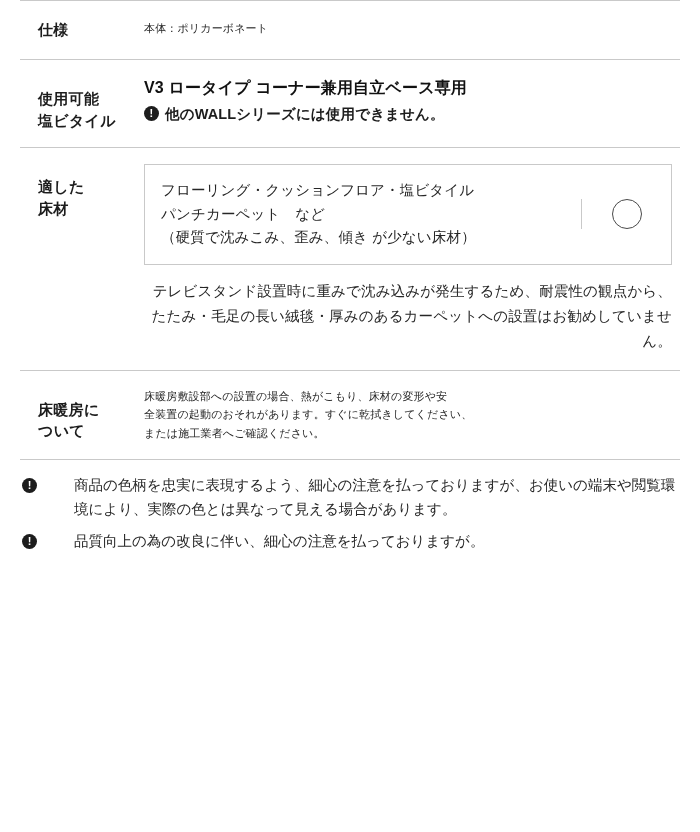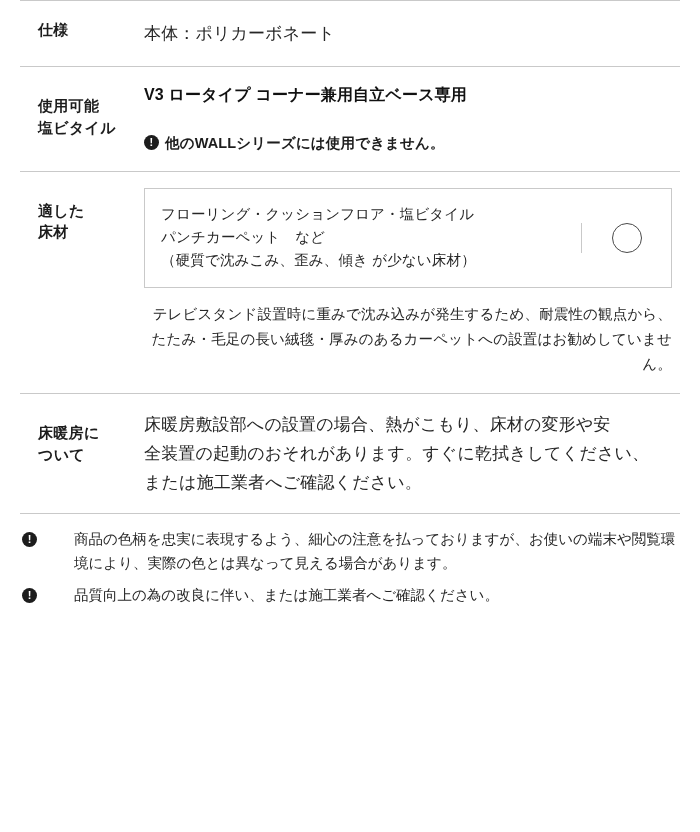--- a/index.html
+++ b/index.html
@@ -60,21 +60,21 @@
 
   .row-spec td.value { padding-top: 18px; padding-bottom: 18px; }
   .row-spec th.label { padding-top: 18px; padding-bottom: 18px; }
 
   
   .stand-main {
     font-size: 16px;
     font-weight: bold;
     color: #111111;
     letter-spacing: 0.01em;
-    margin-bottom: 24px;
+    margin-bottom: 2px;
   }
   .note-line {
     display: flex;
     align-items: flex-start;
     gap: 6px;
     font-size: 14.5px;
     font-weight: bold;
     color: #1d1d1d;
   }
 
@@ -124,21 +124,21 @@
   }
   .floor-caution {
     margin-top: 14px;
     font-size: 14.5px;
     line-height: 1.72;
     color: #262626;
     text-align: right;
   }
 
   .multiline {
-    font-size: 17px;
+    font-size: 11px;
     line-height: 1.72;
     color: #262626;
   }
 
   
   .footer-notes {
     margin: 14px 20px 0 22px;
     width: 660px;
   }
   .footer-note {
@@ -220,17 +220,17 @@
     </tbody>
   </table>
 
   <div class="footer-notes">
     <div class="footer-note">
       <span class="excl">!</span>
       <span class="footer-note-text">商品の色柄を忠実に表現するよう、細心の注意を払っておりますが、お使いの端末や閲覧環境により、実際の色とは異なって見える場合があります。</span>
     </div>
     <div class="footer-note">
       <span class="excl">!</span>
-      <span class="footer-note-text">品質向上の為の改良に伴い、または施工業者へご確認ください。</span>
+      <span class="footer-note-text">品質向上の為の改良に伴い、細心の注意を払っておりますが。</span>
     </div>
   </div>
 
 </div>
 
 </body></html>

